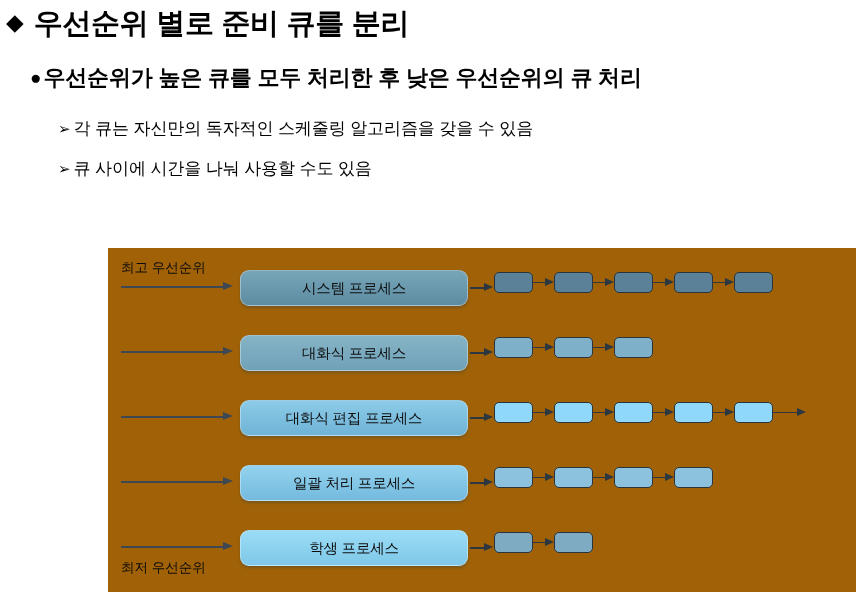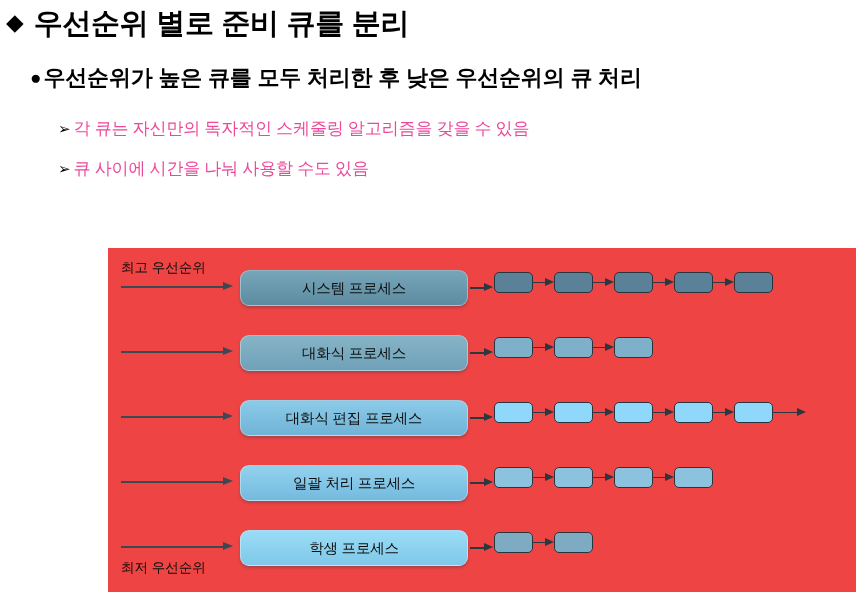--- a/index.html
+++ b/index.html
@@ -57,23 +57,22 @@
     left: 58px;
     display: flex; align-items: flex-start;
     gap: 3px; white-space: nowrap;
   }
   .lvl2-row.r0 { top: 118px; }
   .lvl2-row.r1 { top: 158px; }
   .lvl2-arrow {
     font-size: 15px; line-height: 22px; color: #000;
   }
   .lvl2-text {
-    font-size: 17px; line-height: 22px; color: #ec4899;
+    font-size: 17px; line-height: 22px; color: #000000;
     letter-spacing: -0.1px;
-    font-family: Liberation Serif, serif;
   }
 
   
   #diagram {
     position: absolute;
     left: 108px; top: 248px;
     width: 748px; height: 344px;
     background: #90d8fb;
   }
   .row {
@@ -202,21 +201,21 @@
 
   <div class="lvl2-row r0">
     <span class="lvl2-arrow">➢</span>
     <span class="lvl2-text">각 큐는 자신만의 독자적인 스케줄링 알고리즘을 갖을 수 있음</span>
   </div>
   <div class="lvl2-row r1">
     <span class="lvl2-arrow">➢</span>
     <span class="lvl2-text">큐 사이에 시간을 나눠 사용할 수도 있음</span>
   </div>
 
-  <div id="diagram" style="background: #ef4444;">
+  <div id="diagram" style="background: #a16207;">
       <div class="row" style="top: 6px;">
         <div class="prio-label prio-top">최고 우선순위</div>
         <div class="in-arrow">
           <div class="line"></div>
           <div class="head"></div>
         </div>
         <div class="proc-box" style="background: linear-gradient(rgb(119, 165, 184) 0%, rgb(93, 140, 162) 100%);">
           <span>시스템 프로세스</span>
         </div>
         <div class="out-arrow">

